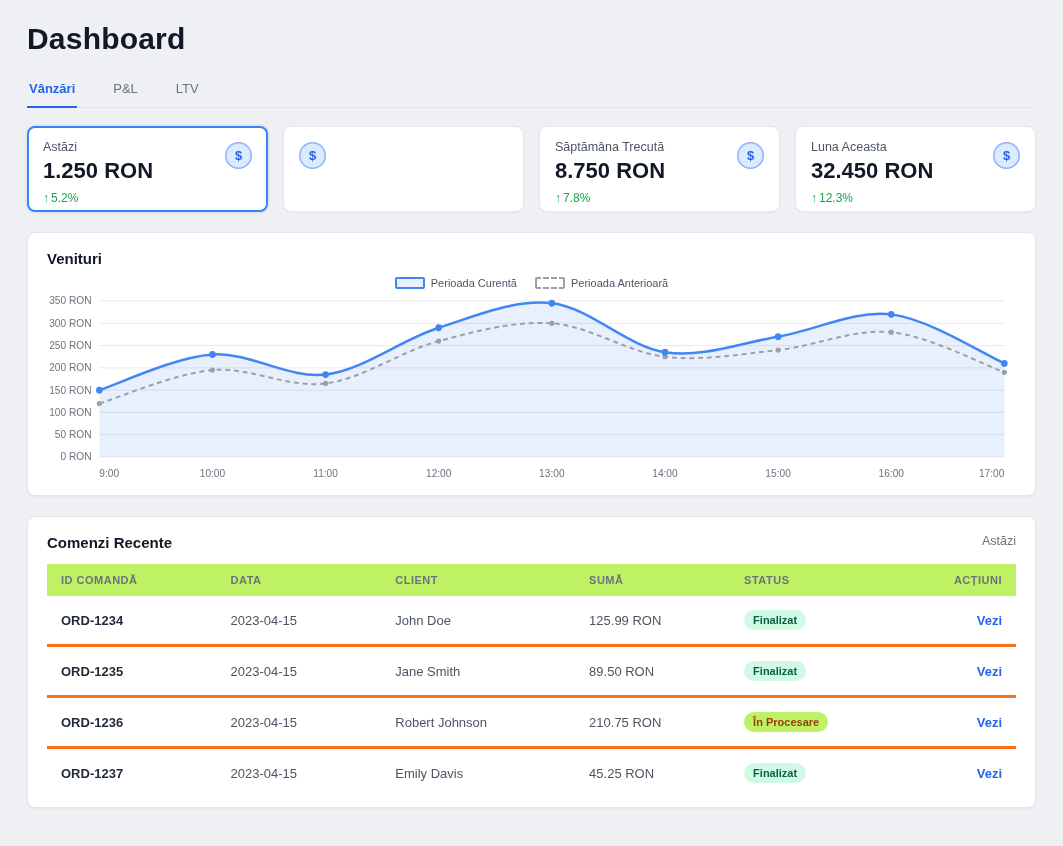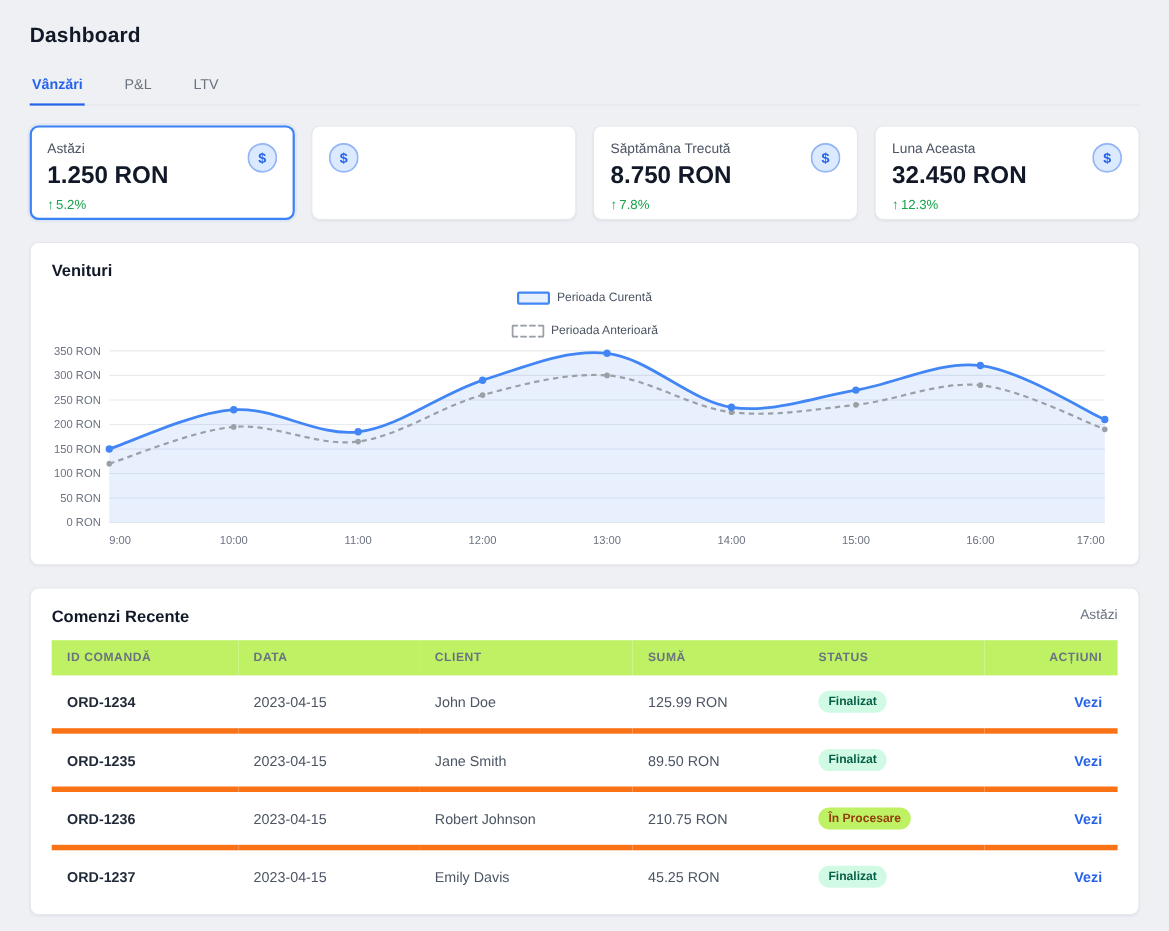--- a/index.html
+++ b/index.html
@@ -4,21 +4,21 @@
 <style>
   * { box-sizing: border-box; margin: 0; padding: 0; }
   html, body { width: 1063px; height: 846px; }
   body {
     background: #eef0f4;
     font-family: "Liberation Sans", sans-serif;
     color: #1f2937;
     padding: 22px 27px;
     overflow: hidden;
   }
-  .page-title { font-size: 19px; font-weight: 700; color: #111827; letter-spacing: .2px; }
+  .page-title { font-size: 30px; font-weight: 700; color: #111827; letter-spacing: .2px; }
 
   
   .tabs { display: flex; gap: 34px; border-bottom: 1px solid #e2e5ea; margin-top: 16px; }
   .tab {
     font-size: 13px; color: #6b7280; padding: 9px 2px 10px; cursor: pointer;
     border-bottom: 2px solid transparent; margin-bottom: -1px;
   }
   .tab.active { color: #2563eb; font-weight: 600; border-bottom-color: #2563eb; }
 
   
@@ -37,38 +37,38 @@
   .stat-icon {
     width: 27px; height: 27px; border-radius: 50%; background: #dbeafe;
     color: #2563eb; font-size: 13px; font-weight: 700;
     display: flex; align-items: center; justify-content: center;
     box-shadow: inset 0 0 0 1.5px #93b4f5; flex: none; margin-top: 2px;
   }
 
   
   .chart-card { margin-top: 20px; padding: 17px 19px 12px; }
   .section-title { font-size: 15px; font-weight: 700; color: #111827; }
-  .legend { display: flex; justify-content: center; align-items: center; gap: 18px; margin: 10px 0 2px; flex-direction: column; }
+  .legend { display: flex; justify-content: center; align-items: center; gap: 18px; margin: 10px 0 2px; }
   .legend-item { display: flex; align-items: center; gap: 6px; font-size: 11px; color: #4b5563; cursor: pointer; }
   .swatch-solid { width: 30px; height: 12px; border: 2px solid #4285f4; background: #e8f0fe; border-radius: 2px; }
   .swatch-dashed { width: 30px; height: 12px; border: 2px dashed #9aa0a6; background: #fff; border-radius: 2px; }
   .tick { font-family: "Liberation Sans", sans-serif; font-size: 10.5px; fill: #6b7280; }
   #revenue-chart { width: 100%; height: 192px; display: block; }
 
   
   .orders-card { margin-top: 20px; padding: 17px 19px 10px; }
   .orders-head { display: flex; justify-content: space-between; align-items: flex-start; margin-bottom: 13px; }
   .orders-filter { font-size: 12.5px; color: #6b7280; }
   table { width: 100%; border-collapse: collapse; }
   thead th {
     background: #bef264; color: #6b7280; font-size: 11px; font-weight: 600;
     letter-spacing: .5px; text-align: left; padding: 10px 14px;
   }
   thead th:last-child, td.cell-actions { text-align: right; }
-  tbody td { padding: 14px; font-size: 13px; color: #4b5563; border-top: 5px solid #f97316; }
+  tbody td { padding: 14px; font-size: 13px; color: #4b5563; border-top: 3px solid #f97316; }
   tbody tr:first-child td { border-top: none; }
   td.cell-id { font-weight: 700; color: #1f2937; }
   .badge {
     display: inline-block; font-size: 11px; font-weight: 600; padding: 4px 9px; border-radius: 10px;
   }
   .badge.success { background: #d1fae5; color: #065f46; }
   .badge.warning { background: #bef264; color: #92400e; }
   .link { color: #2563eb; font-size: 13px; font-weight: 600; text-decoration: none; cursor: pointer; }
 
   .col-id { width: 17.5%; } .col-date { width: 17%; } .col-client { width: 20%; }

